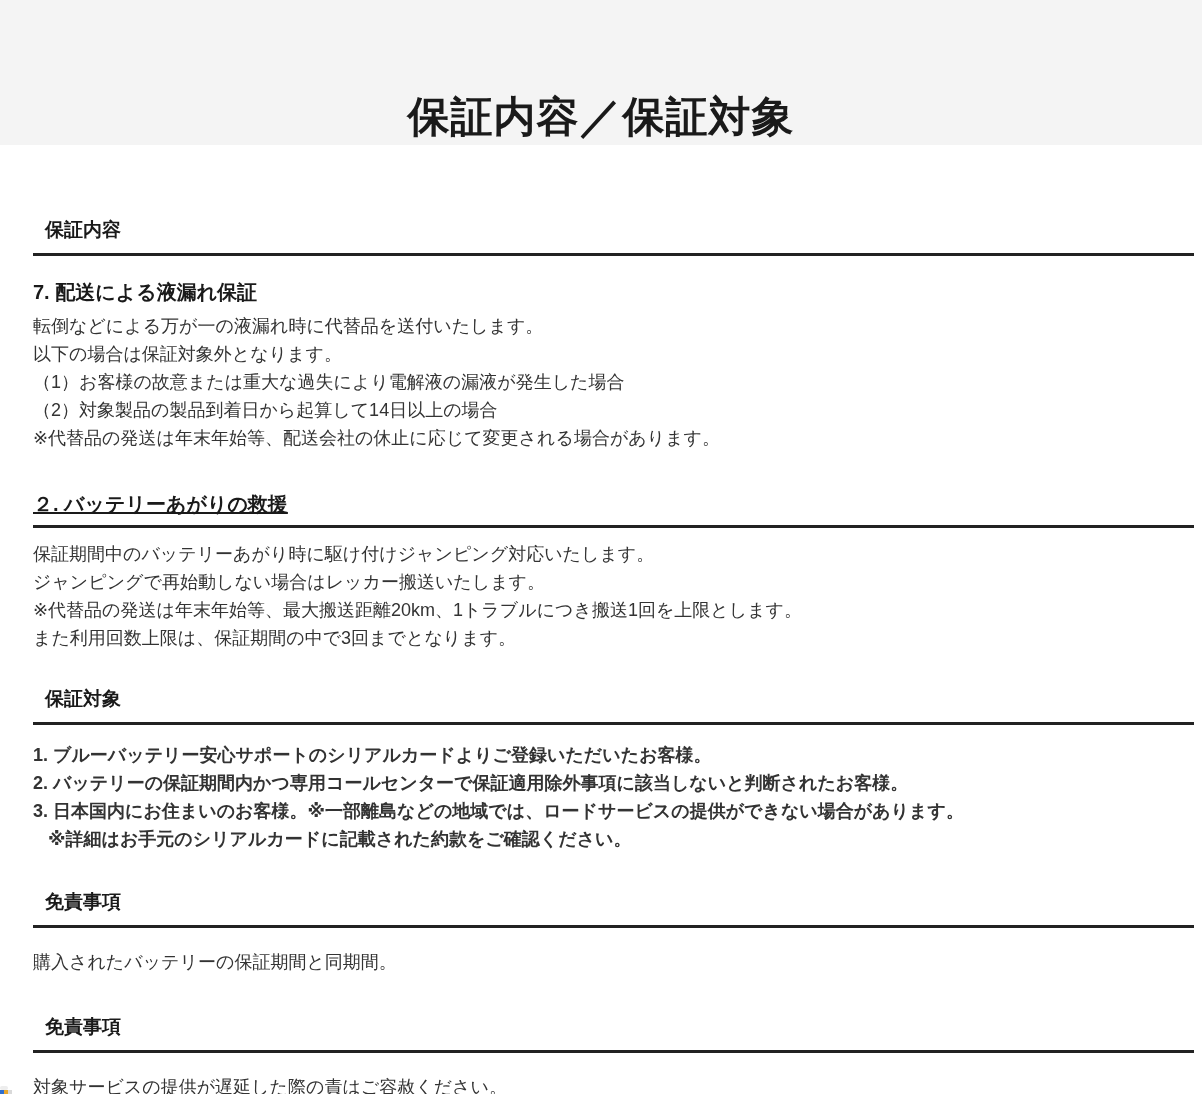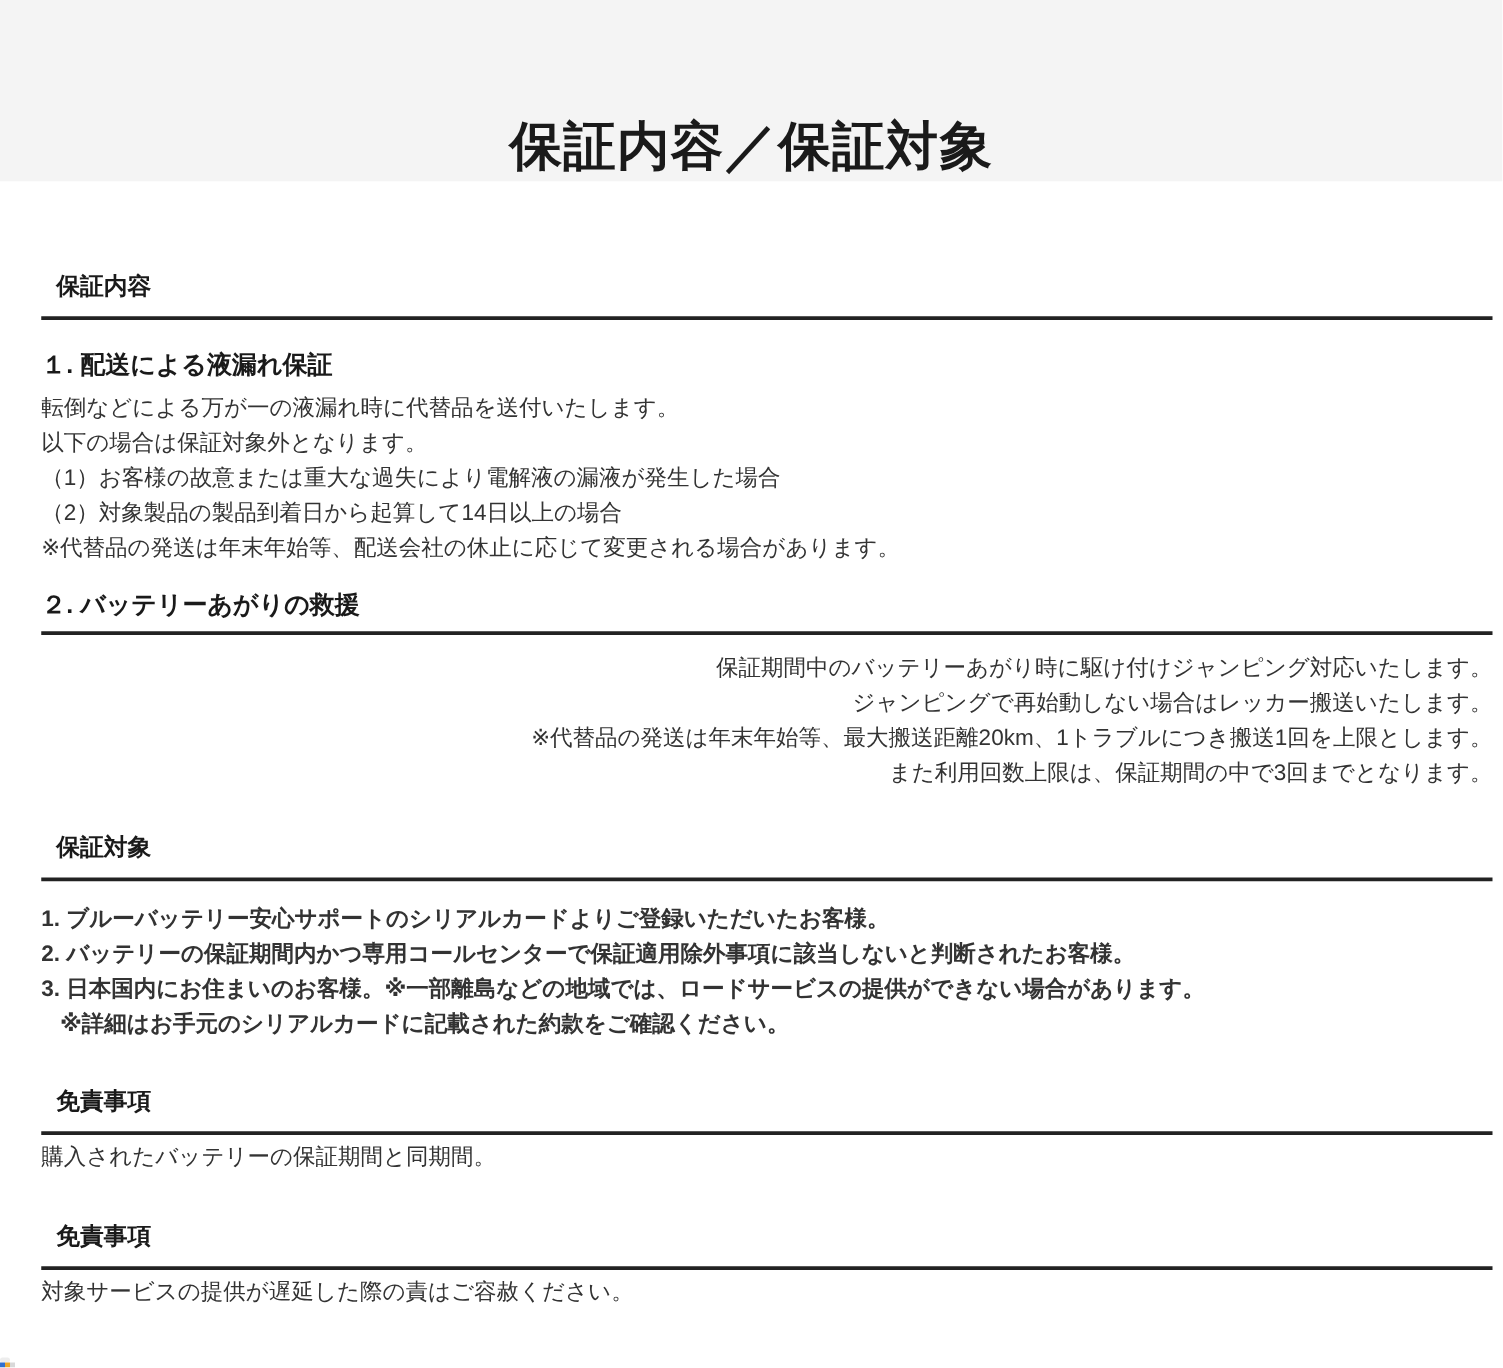--- a/index.html
+++ b/index.html
@@ -63,27 +63,27 @@
     line-height: 28px;
     color: var(--text-body, #333333);
     white-space: nowrap;
   }
   .indent { padding-left: 15px; }
 
   
   .mt-first   { margin-top: 74px; }
   .mt-sub1    { margin-top: 24px; }
   .mt-para1   { margin-top: 8px;  }
-  .mt-sub2    { margin-top: 20px; }
+  .mt-sub2    { margin-top: 40px; text-decoration: underline; }
   .rule-sub   { margin-top: 9px;  }
-  .mt-para2   { margin-top: 12px; text-align: right; }
+  .mt-para2   { margin-top: 12px; }
   .mt-section { margin-top: 36px; }
   .mt-list    { margin-top: 16px; font-weight: bold; }
   .mt-section2{ margin-top: 38px; }
-  .mt-single  { margin-top: 3px; }
+  .mt-single  { margin-top: 20px; }
   .mt-section3{ margin-top: 40px; }
 
   
   .fragment {
     position: absolute;
     left: 0;
     bottom: 0;
     width: 12px;
     height: 8px;
   }
@@ -102,21 +102,21 @@
 <header class="header">
   <h1 class="page-title">保証内容／保証対象</h1>
 </header>
 
 <main class="content">
 
   <section>
     <h2 class="sec-h mt-first">保証内容</h2>
     <div class="rule"></div>
 
-    <h3 class="sub-h mt-sub1">１. 配送による液漏れ保証</h3>
+    <h3 class="sub-h mt-sub1">7. 配送による液漏れ保証</h3>
     <div class="para mt-para1">
       <div class="line">転倒などによる万が一の液漏れ時に代替品を送付いたします。</div>
       <div class="line">以下の場合は保証対象外となります。</div>
       <div class="line">（1）お客様の故意または重大な過失により電解液の漏液が発生した場合</div>
       <div class="line">（2）対象製品の製品到着日から起算して14日以上の場合</div>
       <div class="line">※代替品の発送は年末年始等、配送会社の休止に応じて変更される場合があります。</div>
     </div>
 
     <h3 class="sub-h mt-sub2">２. バッテリーあがりの救援</h3>
     <div class="rule rule-sub"></div>

